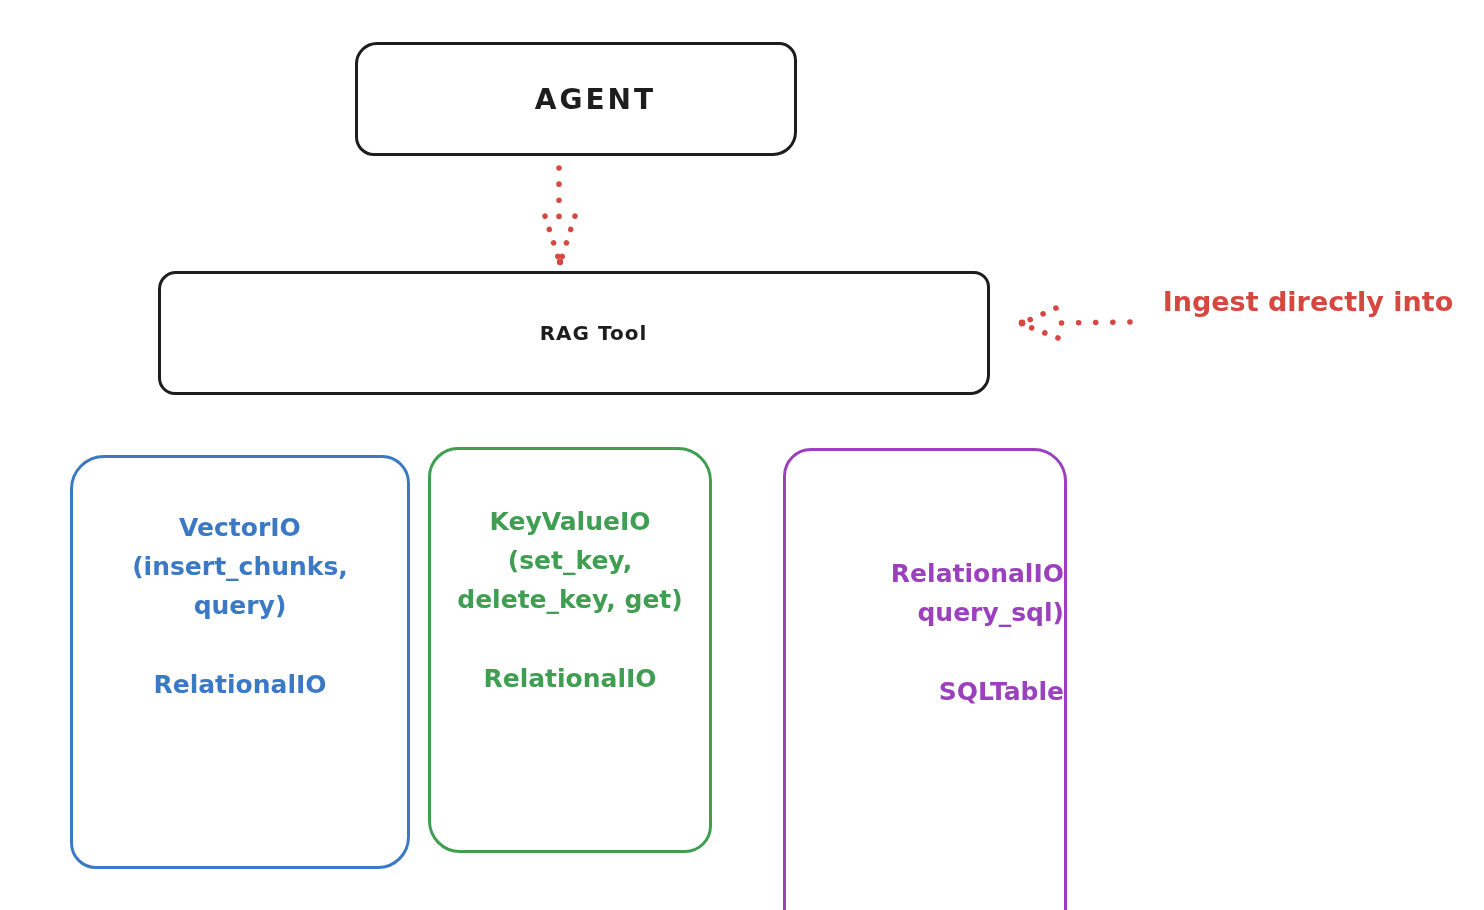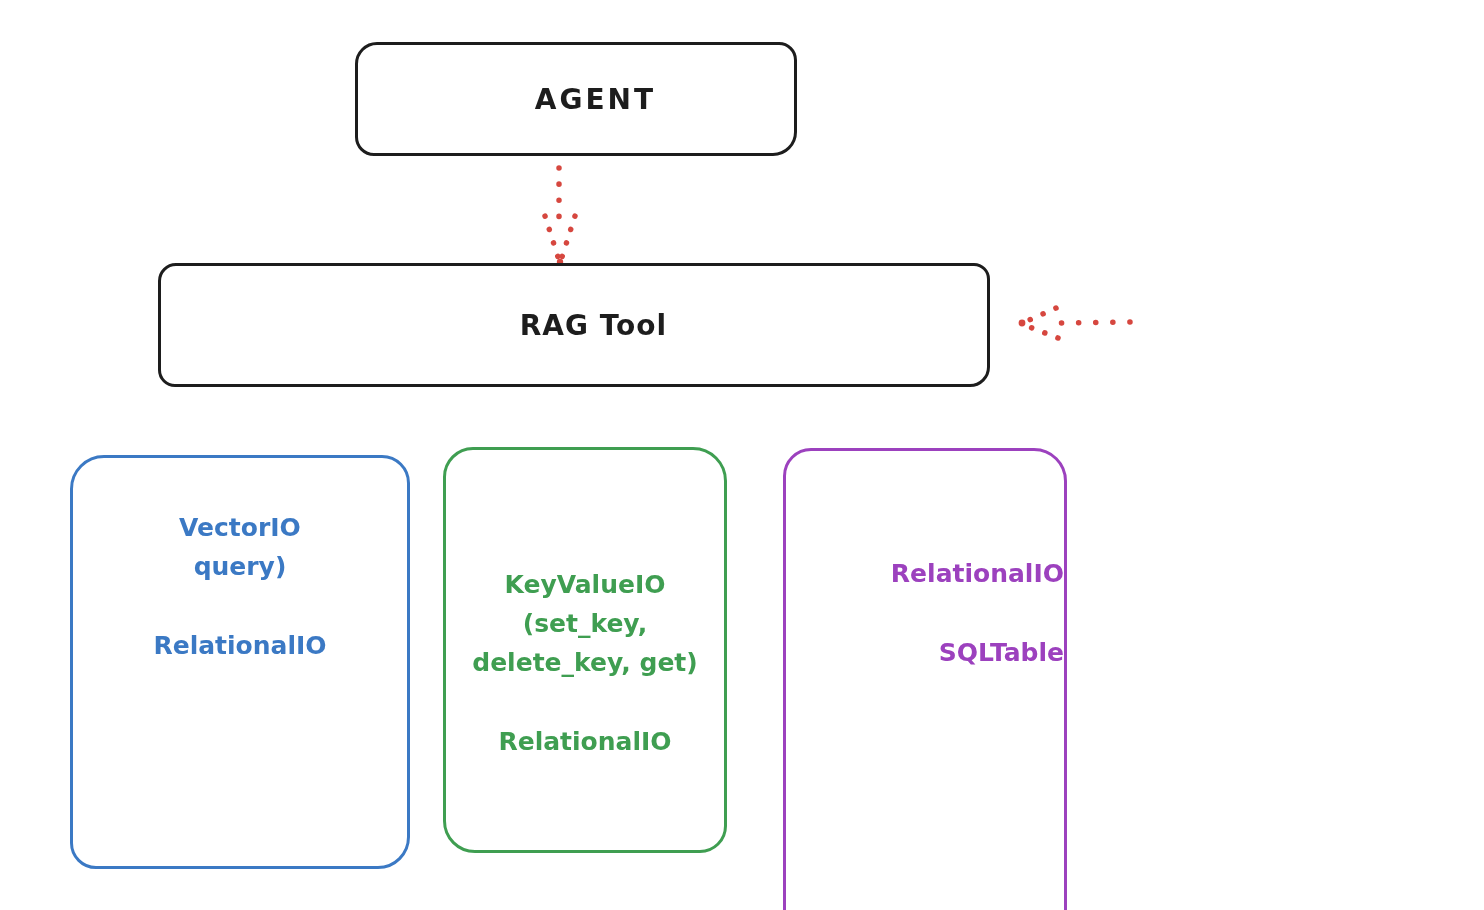--- a/index.html
+++ b/index.html
@@ -35,24 +35,24 @@
   }
   .agent-box{
     left:355px; top:42px;
     width:442px; height:114px;
     border-radius:22px 18px 24px 19px;
     font-size:28px;
     font-weight:600;
     letter-spacing:3px;
   }
   .ragtool-box{
-    left:158px; top:263px;
+    left:158px; top:271px;
     width:832px; height:124px;
     border-radius:18px 16px 20px 17px;
-    font-size:28px;
+    font-size:20px;
     font-weight:600;
     letter-spacing:1px;
   }
   
   .io-box{
     position:absolute;
     border-width:3px;
     border-style:solid;
     background:#ffffff;
     display:flex;
@@ -71,22 +71,21 @@
     color:var(--blue);
     border-radius:34px 28px 32px 26px;
     padding-top:50px;
   }
   .keyvalue-box{
     left:428px; top:447px;
     width:284px; height:406px;
     border-color:var(--green);
     color:var(--green);
     border-radius:30px 34px 27px 32px;
-    padding-top:115px;
-    margin-left:15px;
+    padding-top:52px;
   }
   .relational-box{
     left:783px; top:448px;
     width:284px; height:492px;
     border-color:var(--purple);
     color:var(--purple);
     border-radius:28px 33px 30px 27px;
     padding-top:103px;
     align-items:flex-end;
   }
@@ -133,36 +132,39 @@
   </div>
 
   <svg class="arrow arrow-left" width="122" height="46" viewBox="0 0 122 46">
     <line class="dotstroke" x1="116" y1="22" x2="42" y2="23" stroke-dasharray="0.1 17"></line>
     <line class="dotstroke" x1="42" y1="8" x2="13" y2="21" stroke-dasharray="0.1 14"></line>
     <line class="dotstroke" x1="44" y1="38" x2="13" y2="26" stroke-dasharray="0.1 14"></line>
     <circle cx="8" cy="23" r="3.4" fill="var(--red)"></circle>
   </svg>
 
   <div class="annotation">
+    <div>Ingest directly into</div>
   </div>
 
   <div class="io-box vector-box">
     <div>VectorIO</div>
+    <div>(insert_chunks,</div>
     <div>query)</div>
     <div class="io-gap"></div>
     <div>RelationalIO</div>
   </div>
 
   <div class="io-box keyvalue-box">
     <div>KeyValueIO</div>
     <div>(set_key,</div>
     <div>delete_key, get)</div>
     <div class="io-gap"></div>
     <div>RelationalIO</div>
   </div>
 
   <div class="io-box relational-box">
     <div>RelationalIO</div>
+    <div>query_sql)</div>
     <div class="io-gap"></div>
     <div>SQLTable</div>
   </div>
 
 </div>
 
 </body></html>

